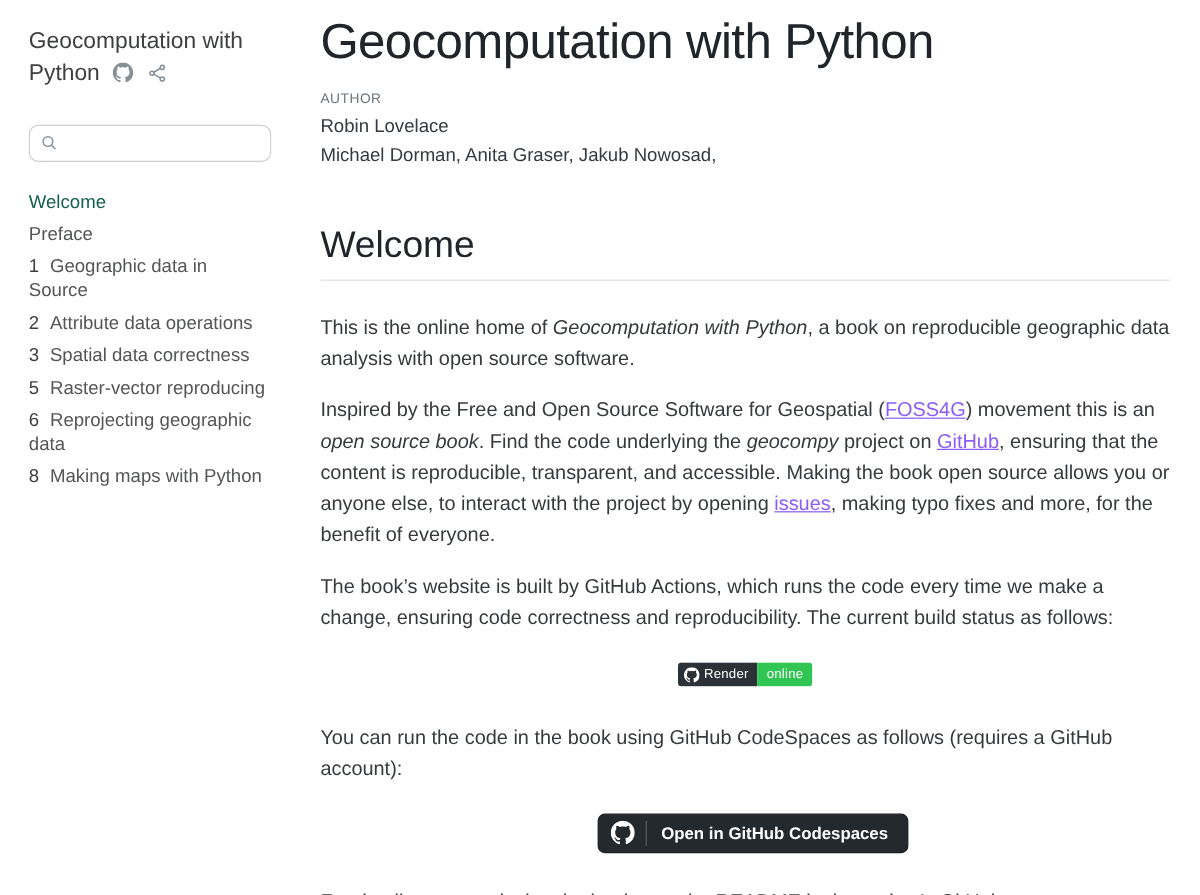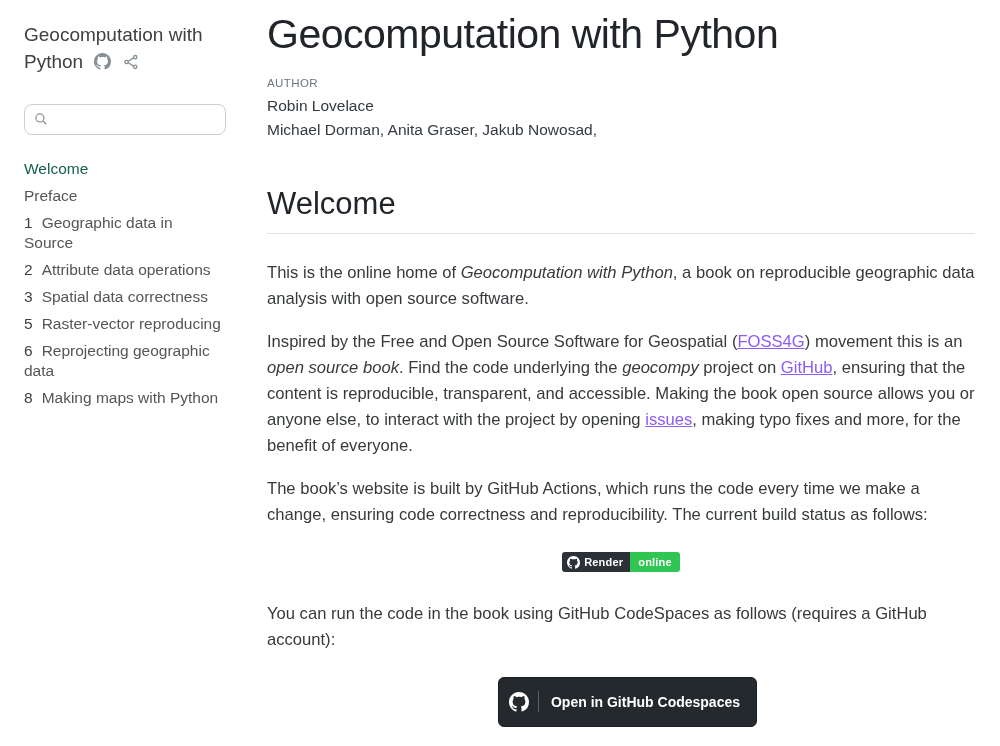--- a/index.html
+++ b/index.html
@@ -97,21 +97,21 @@
   .figure { text-align: center; margin: 24px 0 28px 0; }
 
   
   .build-badge {
     display: inline-flex;
     height: 20px;
     border-radius: 3px;
     overflow: hidden;
     text-decoration: none;
     font-size: 11px;
-    font-weight: 700;
+    font-weight: 400;
     letter-spacing: 0.2px;
   }
   .badge-left {
     background: #2b3137;
     color: #fff;
     display: inline-flex;
     align-items: center;
     gap: 4px;
     padding: 0 7px 0 5px;
   }
@@ -123,21 +123,21 @@
     padding: 0 8px;
   }
 
   
   .codespaces-btn {
     display: inline-flex;
     align-items: center;
     background: #24292e;
     border: 1px solid #1b1f23;
     border-radius: 6px;
-    height: 50px;
+    height: 33px;
     padding: 0 16px 0 10px;
     color: #fff;
     font-size: 14px;
     font-weight: 700;
     text-decoration: none;
     margin-left: 13px;
   }
   .codespaces-btn .btn-divider {
     width: 1px;
     height: 21px;

